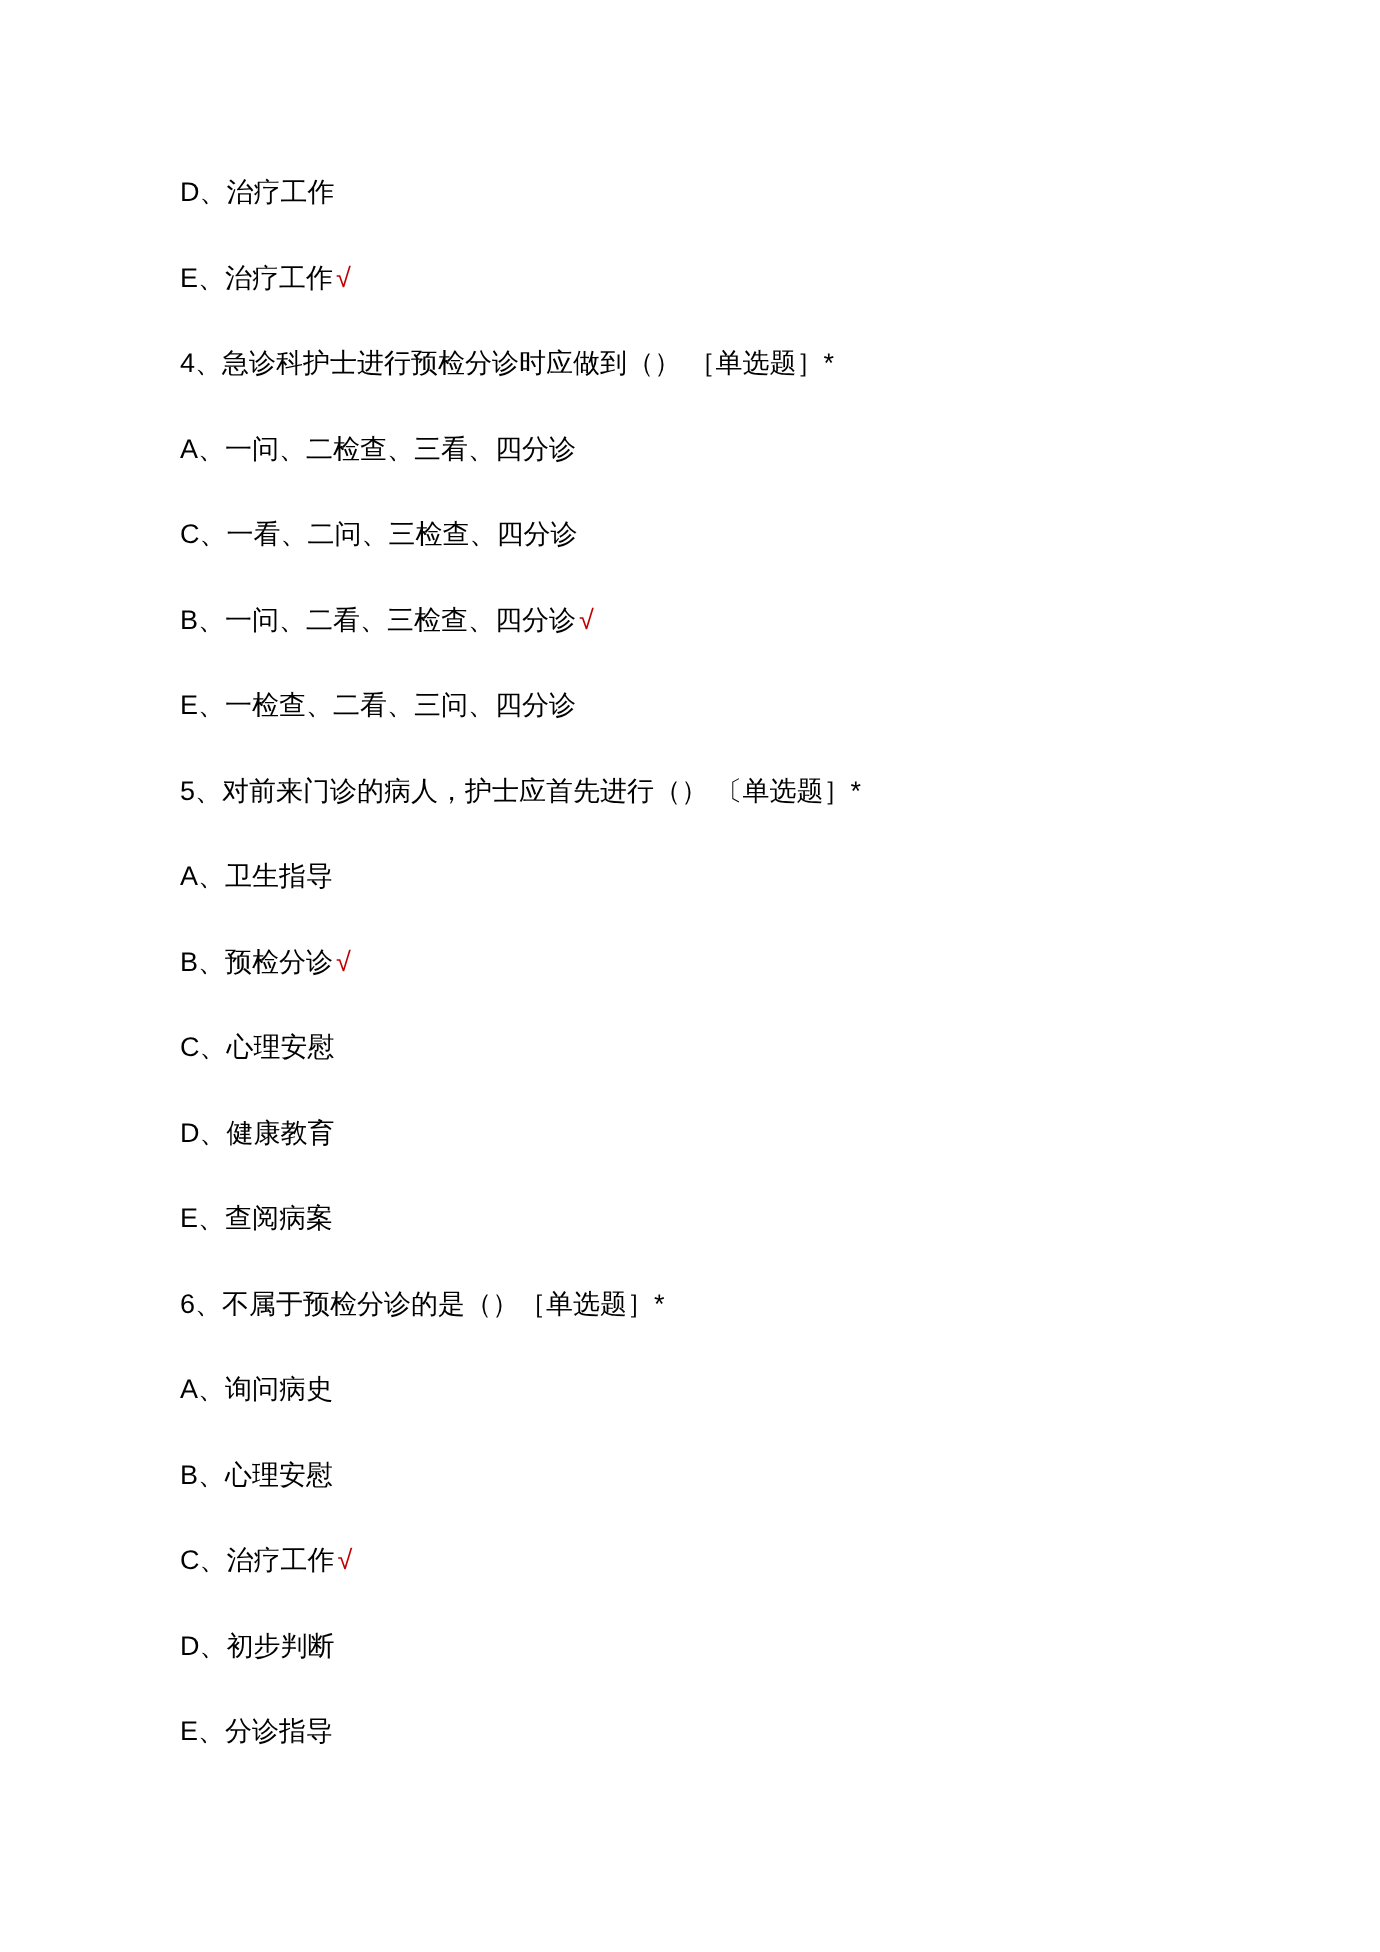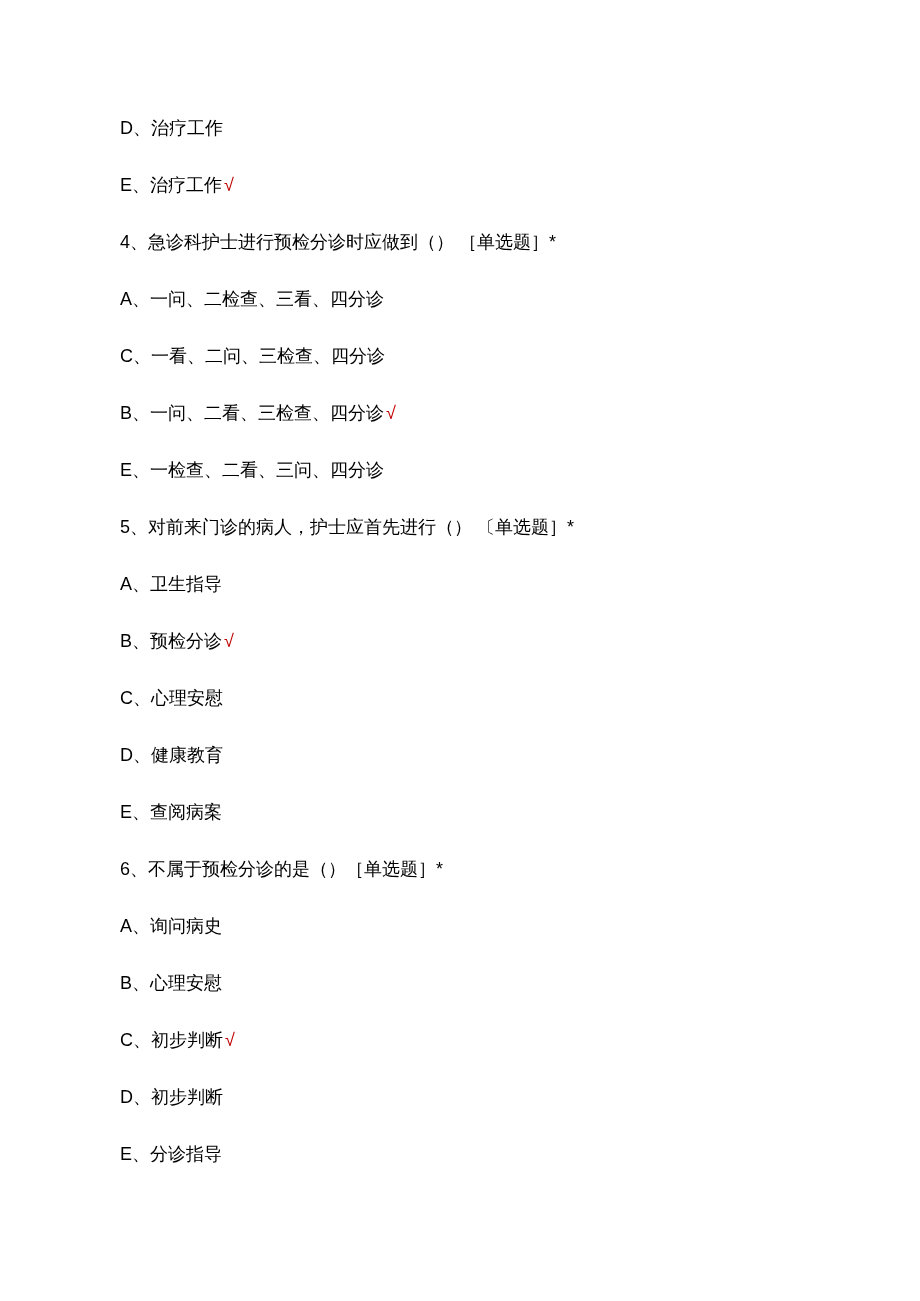--- a/index.html
+++ b/index.html
@@ -39,16 +39,16 @@
     <div class="line"><span>E、一检查、二看、三问、四分诊</span></div>
     <div class="line"><span>5、对前来门诊的病人，护士应首先进行（） 〔单选题］*</span></div>
     <div class="line"><span>A、卫生指导</span></div>
     <div class="line"><span>B、预检分诊</span><span class="correct-mark">√</span></div>
     <div class="line"><span>C、心理安慰</span></div>
     <div class="line"><span>D、健康教育</span></div>
     <div class="line"><span>E、查阅病案</span></div>
     <div class="line"><span>6、不属于预检分诊的是（）［单选题］*</span></div>
     <div class="line"><span>A、询问病史</span></div>
     <div class="line"><span>B、心理安慰</span></div>
-    <div class="line"><span>C、初步判断</span><span class="correct-mark">√</span></div>
+    <div class="line"><span>C、治疗工作</span><span class="correct-mark">√</span></div>
     <div class="line"><span>D、初步判断</span></div>
     <div class="line"><span>E、分诊指导</span></div>
   </div>
 
 </body></html>

